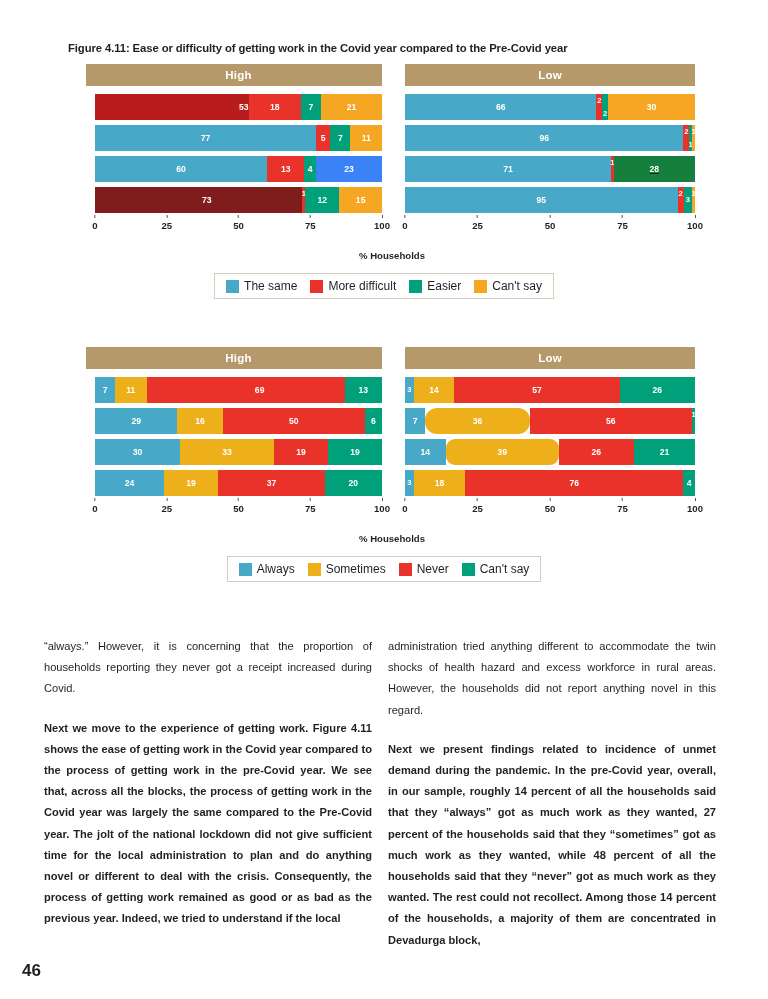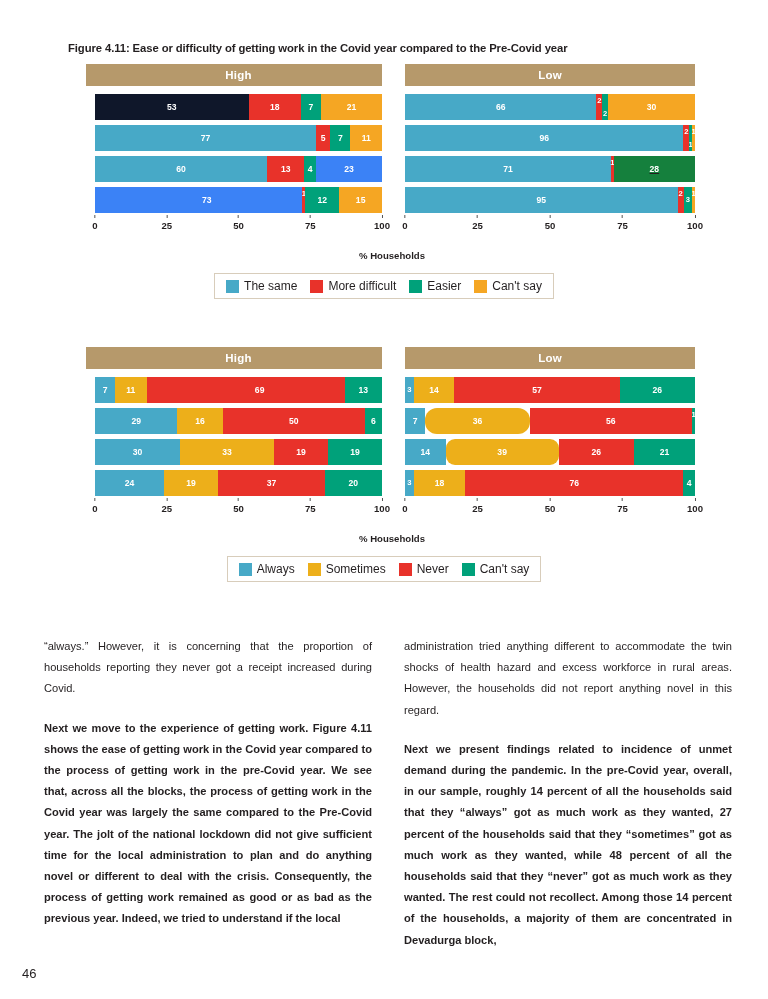--- a/index.html
+++ b/index.html
@@ -123,56 +123,56 @@
   .swatch { width: 13px; height: 13px; display: block; }
   .leg-label { font-size: 12px; font-weight: normal; color: #231f20; white-space: nowrap; }
 
   
   .body-cols {
     position: absolute;
     top: 636px;
     left: 44px;
     width: 688px;
     display: flex;
-    gap: 32px;
+    gap: 16px;
   }
   .col { width: 328px; }
   .col p {
     margin: 0 0 18px 0;
     font-size: 11.1px;
     line-height: 21.2px;
     text-align: justify;
     color: #231f20;
   }
   .col p:last-child { margin-bottom: 0; font-weight: bold; }
 
   .page-num {
     position: absolute;
     left: 22px;
     bottom: 18px;
-    font-size: 13px;
-    font-weight: normal;
+    font-size: 17px;
+    font-weight: bold;
     color: #231f20;
   }
 </style>
 </head>
 <body>
 
 <div class="page">
 
   <div class="figure" id="fig1" style="top:42px;">
     <div class="fig-title">Figure 4.11: Ease or difficulty of getting work in the Covid year compared to the Pre-Covid year</div>
 
     <div class="panels">
 
       <div class="panel panel-left">
         <div class="panel-head with-gutter">High</div>
         <div class="plot" id="f1p0-plot">
             <div class="row">
-              <div class="seg" style="background: #0f172a; width: 53.5354%;">
+              <div class="seg" style="background: #b91c1c; width: 53.5354%; justify-content: flex-end;">
                 <span>53</span>
               </div>
               <div class="seg" style="background: rgb(232, 50, 42); width: 18.1818%;">
                 <span>18</span>
               </div>
               <div class="seg" style="background: rgb(0, 161, 122); width: 7.07071%;">
                 <span>7</span>
               </div>
               <div class="seg" style="background: rgb(245, 166, 35); width: 21.2121%;">
                 <span>21</span>
@@ -200,21 +200,21 @@
                 <span>13</span>
               </div>
               <div class="seg" style="background: rgb(0, 161, 122); width: 4%;">
                 <span>4</span>
               </div>
               <div class="seg" style="background: #3b82f6; width: 23%; text-align: right;">
                 <span>23</span>
               </div>
             </div>
             <div class="row">
-              <div class="seg" style="background: #3b82f6; width: 72.2772%; padding-left: 16px;">
+              <div class="seg" style="background: #7f1d1d; width: 72.2772%; padding-left: 16px;">
                 <span>73</span>
               </div>
               <div class="seg tiny nudge-up" style="background: rgb(232, 50, 42); width: 0.990099%;">
                 <span>1</span>
               </div>
               <div class="seg" style="background: rgb(0, 161, 122); width: 11.8812%;">
                 <span>12</span>
               </div>
               <div class="seg" style="background: rgb(245, 166, 35); width: 14.8515%;">
                 <span>15</span>

